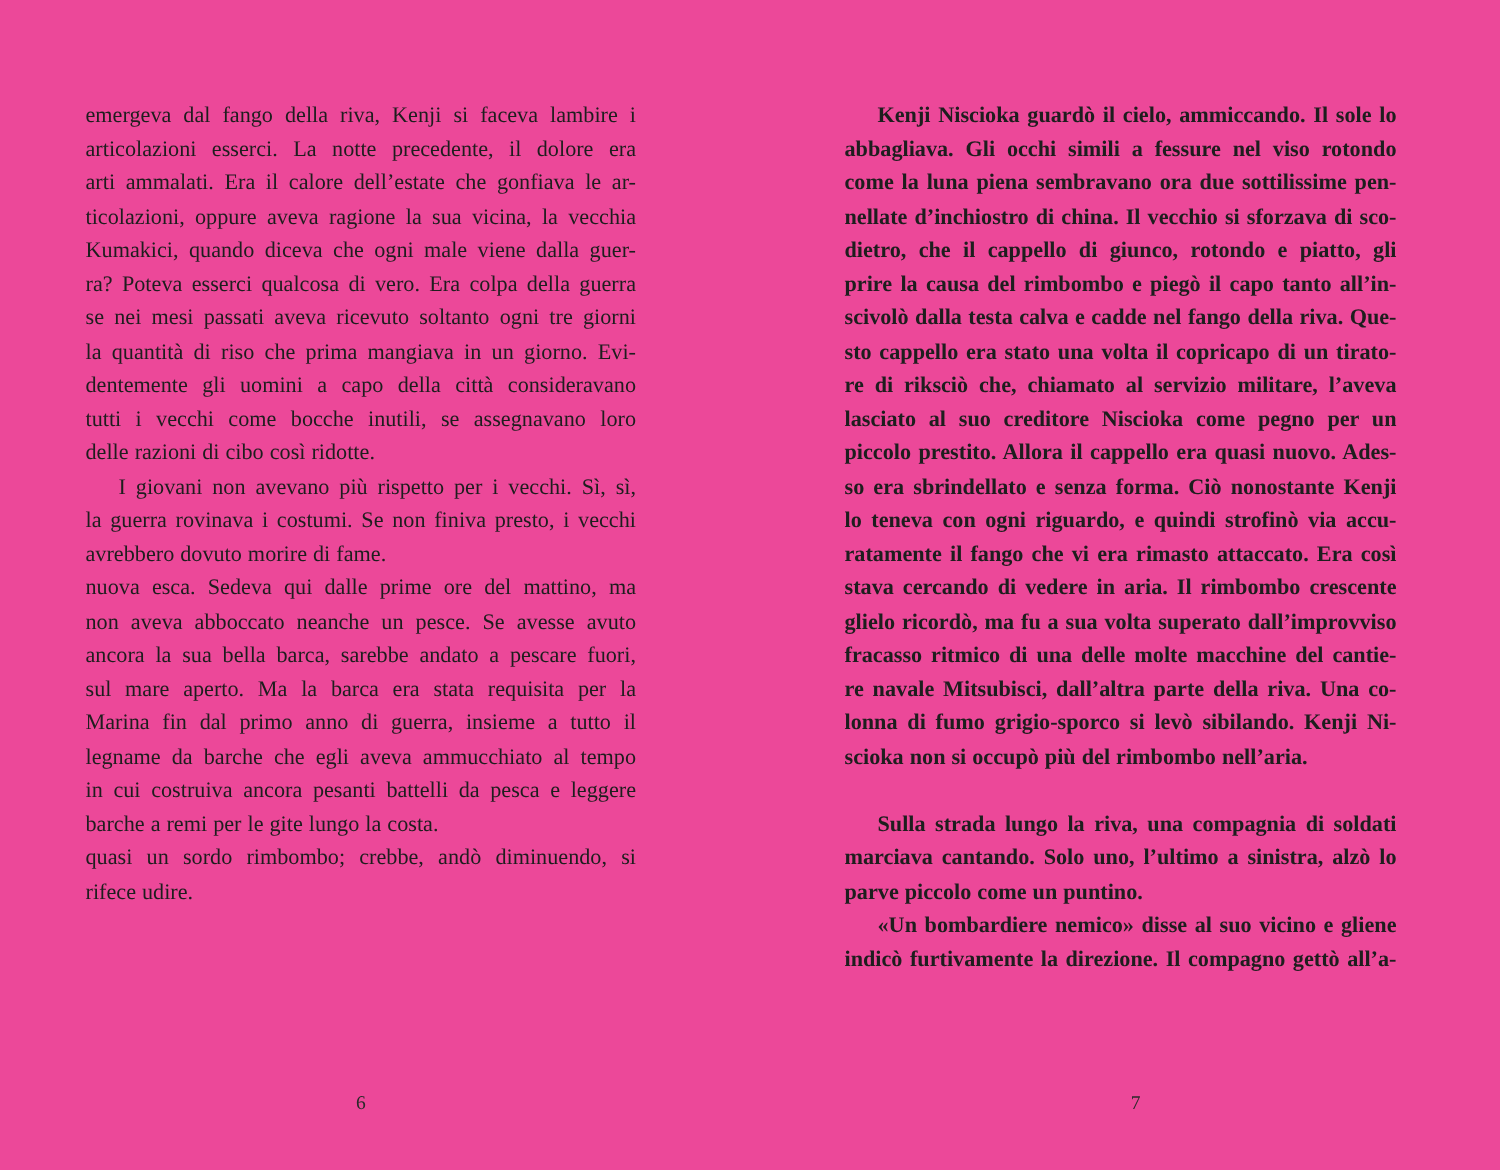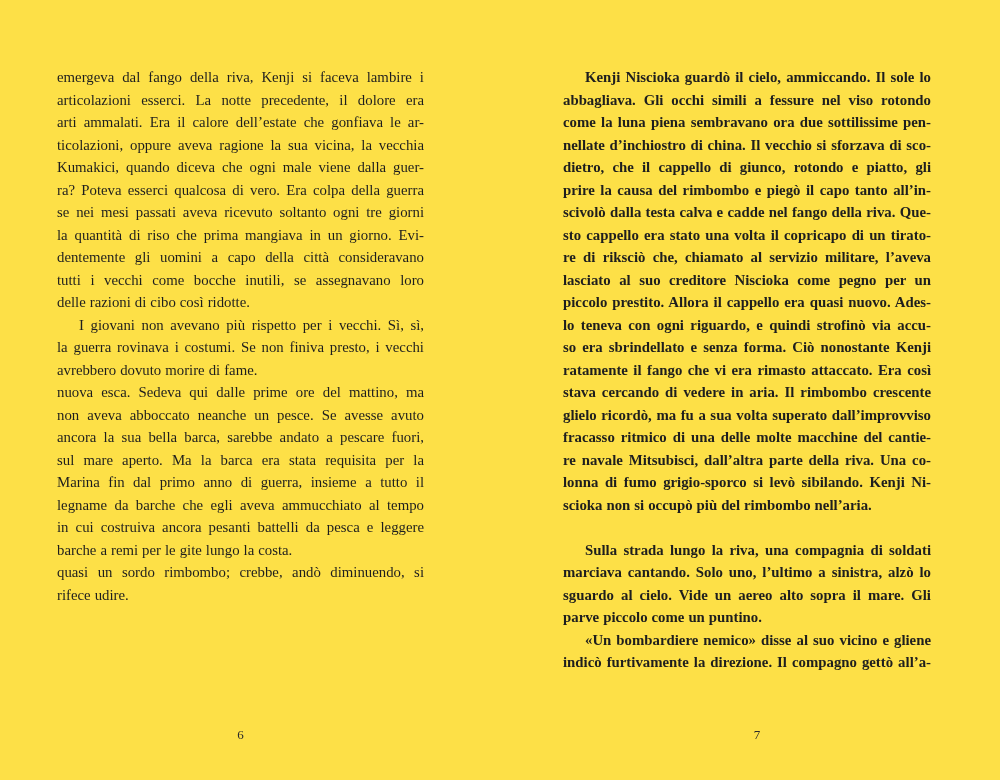--- a/index.html
+++ b/index.html
@@ -5,21 +5,21 @@
 <style>
   html, body {
     margin: 0;
     padding: 0;
     background: #ffffff;
   }
   .spread {
     position: relative;
     width: 1000px;
     height: 780px;
-    background: #fde047;
+    background: #ec4899;
     font-family: "Liberation Serif", "DejaVu Serif", serif;
     color: #1e1e1e;
     overflow: hidden;
   }
   .page-column {
     position: absolute;
     top: 66px;
   }
   .page-column.left  { left: 57px;  width: 367px; }
   .page-column.right { left: 563px; width: 368px; font-weight: bold; }
@@ -97,34 +97,33 @@
         <div class="line">abbagliava. Gli occhi simili a fessure nel viso rotondo</div>
         <div class="line">come la luna piena sembravano ora due sottilissime pen-</div>
         <div class="line">nellate d’inchiostro di china. Il vecchio si sforzava di sco-</div>
         <div class="line">dietro, che il cappello di giunco, rotondo e piatto, gli</div>
         <div class="line">prire la causa del rimbombo e piegò il capo tanto all’in-</div>
         <div class="line">scivolò dalla testa calva e cadde nel fango della riva. Que-</div>
         <div class="line">sto cappello era stato una volta il copricapo di un tirato-</div>
         <div class="line">re di riksciò che, chiamato al servizio militare, l’aveva</div>
         <div class="line">lasciato al suo creditore Niscioka come pegno per un</div>
         <div class="line">piccolo prestito. Allora il cappello era quasi nuovo. Ades-</div>
+        <div class="line">so era sbrindellato e senza forma. Ciò nonostante Kenji</div>
         <div class="line">lo teneva con ogni riguardo, e quindi strofinò via accu-</div>
-        <div class="line">so era sbrindellato e senza forma. Ciò nonostante Kenji</div>
         <div class="line">ratamente il fango che vi era rimasto attaccato. Era così</div>
         <div class="line">stava cercando di vedere in aria. Il rimbombo crescente</div>
         <div class="line">glielo ricordò, ma fu a sua volta superato dall’improvviso</div>
         <div class="line">fracasso ritmico di una delle molte macchine del cantie-</div>
         <div class="line">re navale Mitsubisci, dall’altra parte della riva. Una co-</div>
         <div class="line">lonna di fumo grigio-sporco si levò sibilando. Kenji Ni-</div>
         <div class="line last">scioka non si occupò più del rimbombo nell’aria.</div>
       </div>
       <div class="paragraph section-break">
         <div class="line indent">Sulla strada lungo la riva, una compagnia di soldati</div>
         <div class="line">marciava cantando. Solo uno, l’ultimo a sinistra, alzò lo</div>
-        <div class="line">sguardo al cielo. Vide un aereo alto sopra il mare. Gli</div>
         <div class="line last">parve piccolo come un puntino.</div>
       </div>
       <div class="paragraph">
         <div class="line indent">«Un bombardiere nemico» disse al suo vicino e gliene</div>
         <div class="line">indicò furtivamente la direzione. Il compagno gettò all’a-</div>
       </div>
     </div>
 
   <div class="page-number left-num">6</div>
 

